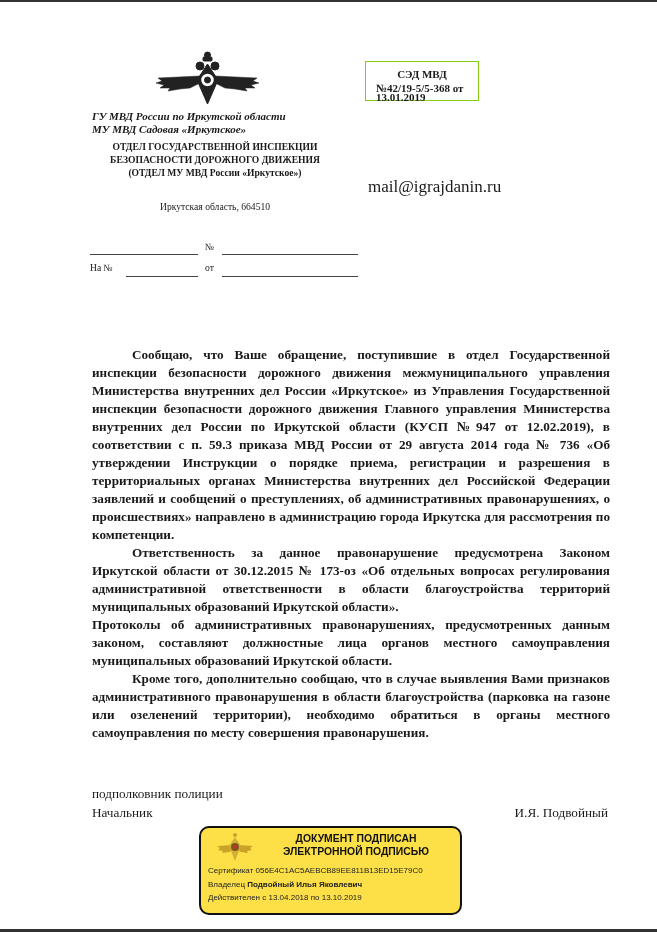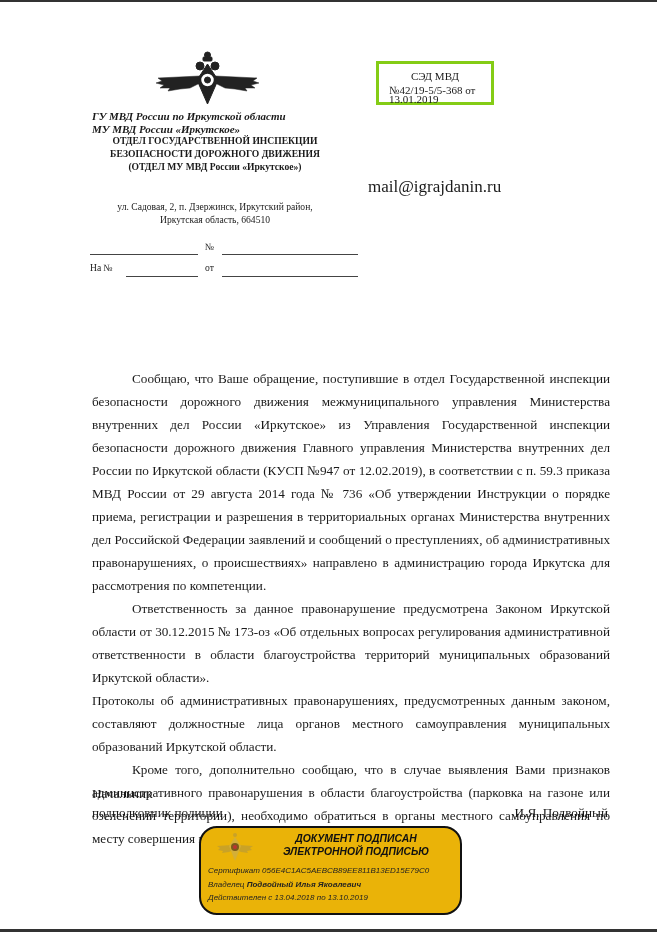--- a/index.html
+++ b/index.html
@@ -8,49 +8,49 @@
     background: #ffffff; color: #1a1a1a;
     font-family: "Liberation Serif", "DejaVu Serif", serif;
   }
   .edge-top { position: absolute; left: 0; top: 0; width: 657px; height: 2px; background: #333; }
   .edge-bottom { position: absolute; left: 0; bottom: 0; width: 657px; height: 3px; background: #333; }
 
   
   .emblem { position: absolute; left: 150px; top: 50px; width: 115px; height: 60px; }
   .org-lines { position: absolute; left: 92px; top: 110px; width: 240px; text-align: left;
     font-weight: bold; font-size: 11px; line-height: 13px; font-style: italic; }
-  .dept-lines { position: absolute; left: 70px; top: 134px; width: 290px; text-align: center;
+  .dept-lines { position: absolute; left: 70px; top: 140px; width: 290px; text-align: center;
     font-weight: bold; font-size: 9.6px; line-height: 13px; font-family: Liberation Serif, serif; }
   .address { position: absolute; left: 70px; top: 200px; width: 290px; text-align: center;
     font-size: 9.6px; line-height: 13px; }
 
   .ref-row { position: absolute; font-size: 9.6px; }
   .line { position: absolute; height: 0; border-top: 1px solid #444; }
 
   
-  .sed-box { position: absolute; left: 376px; top: 61px; width: 112px; height: 38px;
-    border: 3px solid #84cc16; }
+  .sed-box { position: absolute; left: 365px; top: 61px; width: 112px; height: 38px;
+    border: 1px solid #84cc16; font-weight: bold; }
   .sed-title { position: absolute; left: 0; top: 6px; width: 112px; text-align: center; font-size: 11px; }
   .sed-num { position: absolute; left: 10px; top: 22px; font-size: 11px; line-height: 9px; }
 
   .email { position: absolute; left: 368px; top: 177px; font-size: 17px; }
 
   
-  .body-text { position: absolute; left: 92px; top: 367px; width: 518px;
-    font-size: 13.2px; line-height: 23px; text-align: justify; }
+  .body-text { position: absolute; left: 92px; top: 346px; width: 518px;
+    font-size: 13.2px; line-height: 18px; text-align: justify; font-weight: bold; }
   .body-text p { margin: 0; }
   .indent { text-indent: 40px; }
 
   .sig-block { position: absolute; left: 92px; top: 784px; width: 516px; font-size: 13.2px; line-height: 19px; }
   .sig-name { position: absolute; right: 0; top: 19px; }
 
   
   .esig { position: absolute; left: 199px; top: 826px; width: 259px; height: 85px;
-    border: 2.5px solid #111; border-radius: 18px; background: #eab308;
-    font-family: "Liberation Sans", "DejaVu Sans", sans-serif; font-style: italic; }
+    border: 2.5px solid #111; border-radius: 10px; background: #fde047;
+    font-family: "Liberation Sans", "DejaVu Sans", sans-serif; }
   .esig-emblem { position: absolute; left: 14px; top: 4px; width: 40px; height: 30px; }
   .esig-title { position: absolute; left: 60px; top: 5px; width: 190px; text-align: center;
     font-weight: bold; font-size: 10.4px; line-height: 12.5px; color: #111; }
   .esig-line { position: absolute; left: 7px; font-size: 8px; color: #222; white-space: nowrap; }
   .esig-line b { font-weight: bold; }
 </style>
 </head>
 <body>
 
 <div class="edge-top"></div>
@@ -69,31 +69,30 @@
     <circle cx="65" cy="16" r="4"></circle>
 
     <path d="M57.5 14 L68 30 L57.5 54 L47 30 Z"></path>
     <circle cx="57.5" cy="30" r="7" fill="#fff" stroke-width="1.5"></circle>
     <circle cx="57.5" cy="30" r="3"></circle>
   </g>
 </svg>
 
 <div class="org-lines">
   <div>ГУ МВД России по Иркутской области</div>
-  <div>МУ МВД России «Иркутское»</div>
+  <div>МУ МВД Садовая «Иркутское»</div>
 </div>
 
 <div class="dept-lines">
   <div>ОТДЕЛ ГОСУДАРСТВЕННОЙ ИНСПЕКЦИИ</div>
   <div>БЕЗОПАСНОСТИ ДОРОЖНОГО ДВИЖЕНИЯ</div>
   <div>(ОТДЕЛ МУ МВД России «Иркутское»)</div>
 </div>
 
 <div class="address">
-  <div>ул. Садовая, 2, п. Дзержинск, Иркутский район,</div>
   <div>Иркутская область, 664510</div>
 </div>
 
 <div class="line" style="left:90px; top:254px; width:108px;"></div>
 <span class="ref-row" style="left:205px; top:241px;">№</span>
 <div class="line" style="left:222px; top:254px; width:136px;"></div>
 <span class="ref-row" style="left:90px; top:262px;">На №</span>
 <div class="line" style="left:126px; top:276px; width:72px;"></div>
 <span class="ref-row" style="left:205px; top:262px;">от</span>
 <div class="line" style="left:222px; top:276px; width:136px;"></div>
@@ -109,22 +108,22 @@
 <div class="email">mail@igrajdanin.ru</div>
 
 <div class="body-text">
   <p class="indent">Сообщаю, что Ваше обращение, поступившие в отдел Государственной инспекции безопасности дорожного движения межмуниципального управления Министерства внутренних дел России «Иркутское» из Управления Государственной инспекции безопасности дорожного движения Главного управления Министерства внутренних дел России по Иркутской области  (КУСП №947 от 12.02.2019), в соответствии с п. 59.3 приказа МВД России от 29 августа 2014 года № 736 «Об утверждении Инструкции о порядке приема, регистрации и разрешения в территориальных органах Министерства внутренних дел Российской Федерации заявлений и сообщений о преступлениях, об административных правонарушениях, о происшествиях» направлено в администрацию города Иркутска для рассмотрения по компетенции.</p>
   <p class="indent">Ответственность за данное правонарушение предусмотрена Законом Иркутской области от 30.12.2015 № 173-оз «Об отдельных вопросах регулирования административной ответственности в области благоустройства территорий муниципальных образований Иркутской области».</p>
   <p>Протоколы об административных правонарушениях, предусмотренных данным законом, составляют должностные лица органов местного самоуправления муниципальных образований Иркутской области.</p>
   <p class="indent">Кроме того, дополнительно сообщаю, что в случае выявления Вами признаков административного правонарушения в области благоустройства (парковка на газоне или озеленений территории), необходимо обратиться в органы местного самоуправления по месту совершения правонарушения.</p>
 </div>
 
 <div class="sig-block">
+  <div>подполковник полиции</div>
   <div>Начальник</div>
-  <div>подполковник полиции</div>
   <div class="sig-name">И.Я. Подвойный</div>
 </div>
 
 <div class="esig">
   <svg class="esig-emblem" viewBox="0 0 40 30">
     <path d="M17 13 L2 14 L5 16 L3 18 L8 19 L7 21 L14 20 L18 18 Z" fill="#c9a227"></path>
     <path d="M23 13 L38 14 L35 16 L37 18 L32 19 L33 21 L26 20 L22 18 Z" fill="#c9a227"></path>
     <circle cx="20" cy="3" r="2" fill="#c9a227"></circle>
     <path d="M20 5 L26 14 L20 29 L14 14 Z" fill="#d4af37"></path>
     <circle cx="20" cy="15" r="4" fill="#7a5a1a"></circle>

